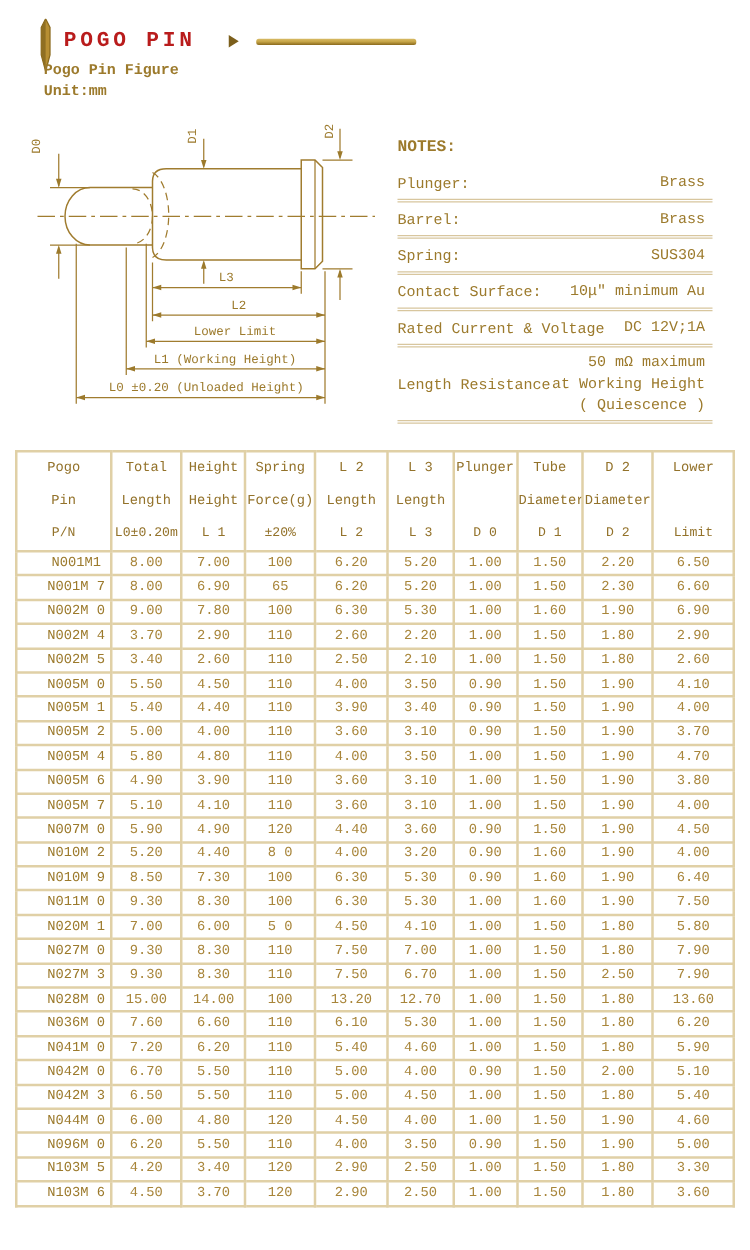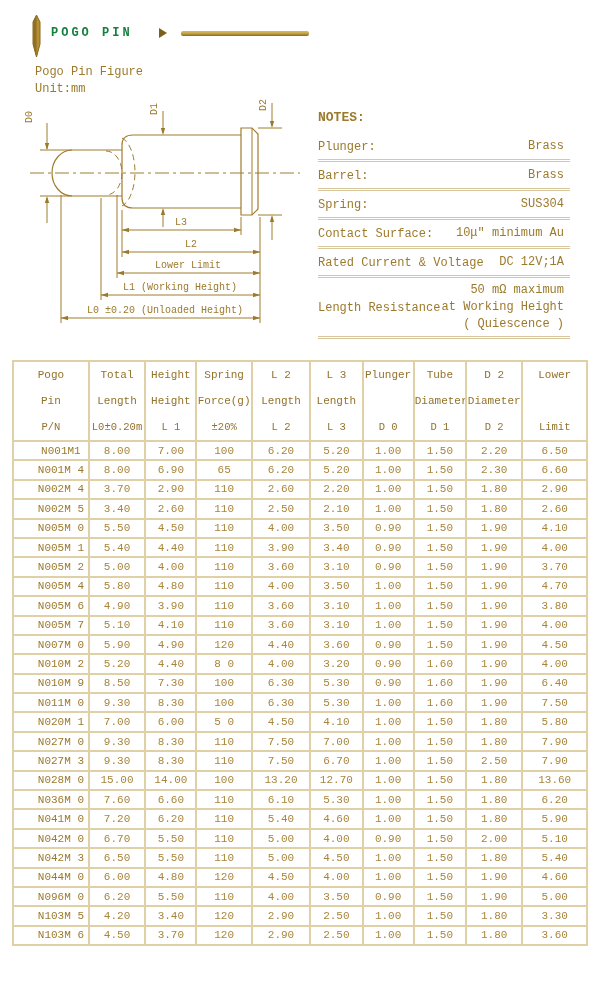--- a/index.html
+++ b/index.html
@@ -2,28 +2,28 @@
 <html><head>
 <meta charset="utf-8">
 <style>
   html,body{margin:0;padding:0;background:#fff;}
   #page{position:relative;width:600px;height:1000px;background:#fff;overflow:hidden;
         font-family:"Liberation Mono","DejaVu Sans Mono",monospace;color:#9C7A2C;}
 
   
   #brand{position:absolute;left:30px;top:14px;height:44px;display:flex;align-items:center;}
   #pin-icon{width:13px;height:42px;margin-right:8px;}
-  #page-title{font-size:12px;font-weight:bold;letter-spacing:3px;color:#15803d;margin:0 0 6px 0;}
+  #page-title{font-size:17px;font-weight:bold;letter-spacing:3px;color:#b91c1c;margin:0 0 6px 0;}
   #title-arrow{width:0;height:0;border-left:8px solid #7C5F1C;border-top:5px solid transparent;
                border-bottom:5px solid transparent;margin:0 14px 6px 26px;}
   #title-rule{width:128px;height:5px;margin-bottom:6px;border-radius:2px;
               background:linear-gradient(180deg,#d8bb66 0%,#c7a648 45%,#8a691c 100%);}
 
   
-  #figure-caption{position:absolute;left:35px;top:64px;font-size:12px;line-height:17px;}
+  #figure-caption{position:absolute;left:35px;top:48px;font-size:12px;line-height:17px;font-weight:bold;}
 
   
   #diagram{position:absolute;left:10px;top:95px;}
   #diagram text{font-family:"Liberation Mono","DejaVu Sans Mono",monospace;font-size:10px;fill:#9C7A2C;}
   #diagram .ln{stroke:#A07C2F;stroke-width:1.2;fill:none;}
   #diagram .thin{stroke:#A07C2F;stroke-width:1;fill:none;}
 
   
   #notes{position:absolute;left:318px;top:110px;width:252px;font-size:12px;}
   #notes-heading{margin:0 0 8px 0;font-size:13px;font-weight:bold;}
@@ -243,30 +243,42 @@
             <td>7.00</td>
             <td>100</td>
             <td>6.20</td>
             <td>5.20</td>
             <td>1.00</td>
             <td>1.50</td>
             <td>2.20</td>
             <td>6.50</td>
           </tr>
           <tr>
-            <td>N001M 4</td>
+            <td>N001M 7</td>
             <td>8.00</td>
             <td>6.90</td>
             <td>65</td>
             <td>6.20</td>
             <td>5.20</td>
             <td>1.00</td>
             <td>1.50</td>
             <td>2.30</td>
             <td>6.60</td>
+          </tr>
+          <tr>
+            <td>N002M 0</td>
+            <td>9.00</td>
+            <td>7.80</td>
+            <td>100</td>
+            <td>6.30</td>
+            <td>5.30</td>
+            <td>1.00</td>
+            <td>1.60</td>
+            <td>1.90</td>
+            <td>6.90</td>
           </tr>
           <tr>
             <td>N002M 4</td>
             <td>3.70</td>
             <td>2.90</td>
             <td>110</td>
             <td>2.60</td>
             <td>2.20</td>
             <td>1.00</td>
             <td>1.50</td>

